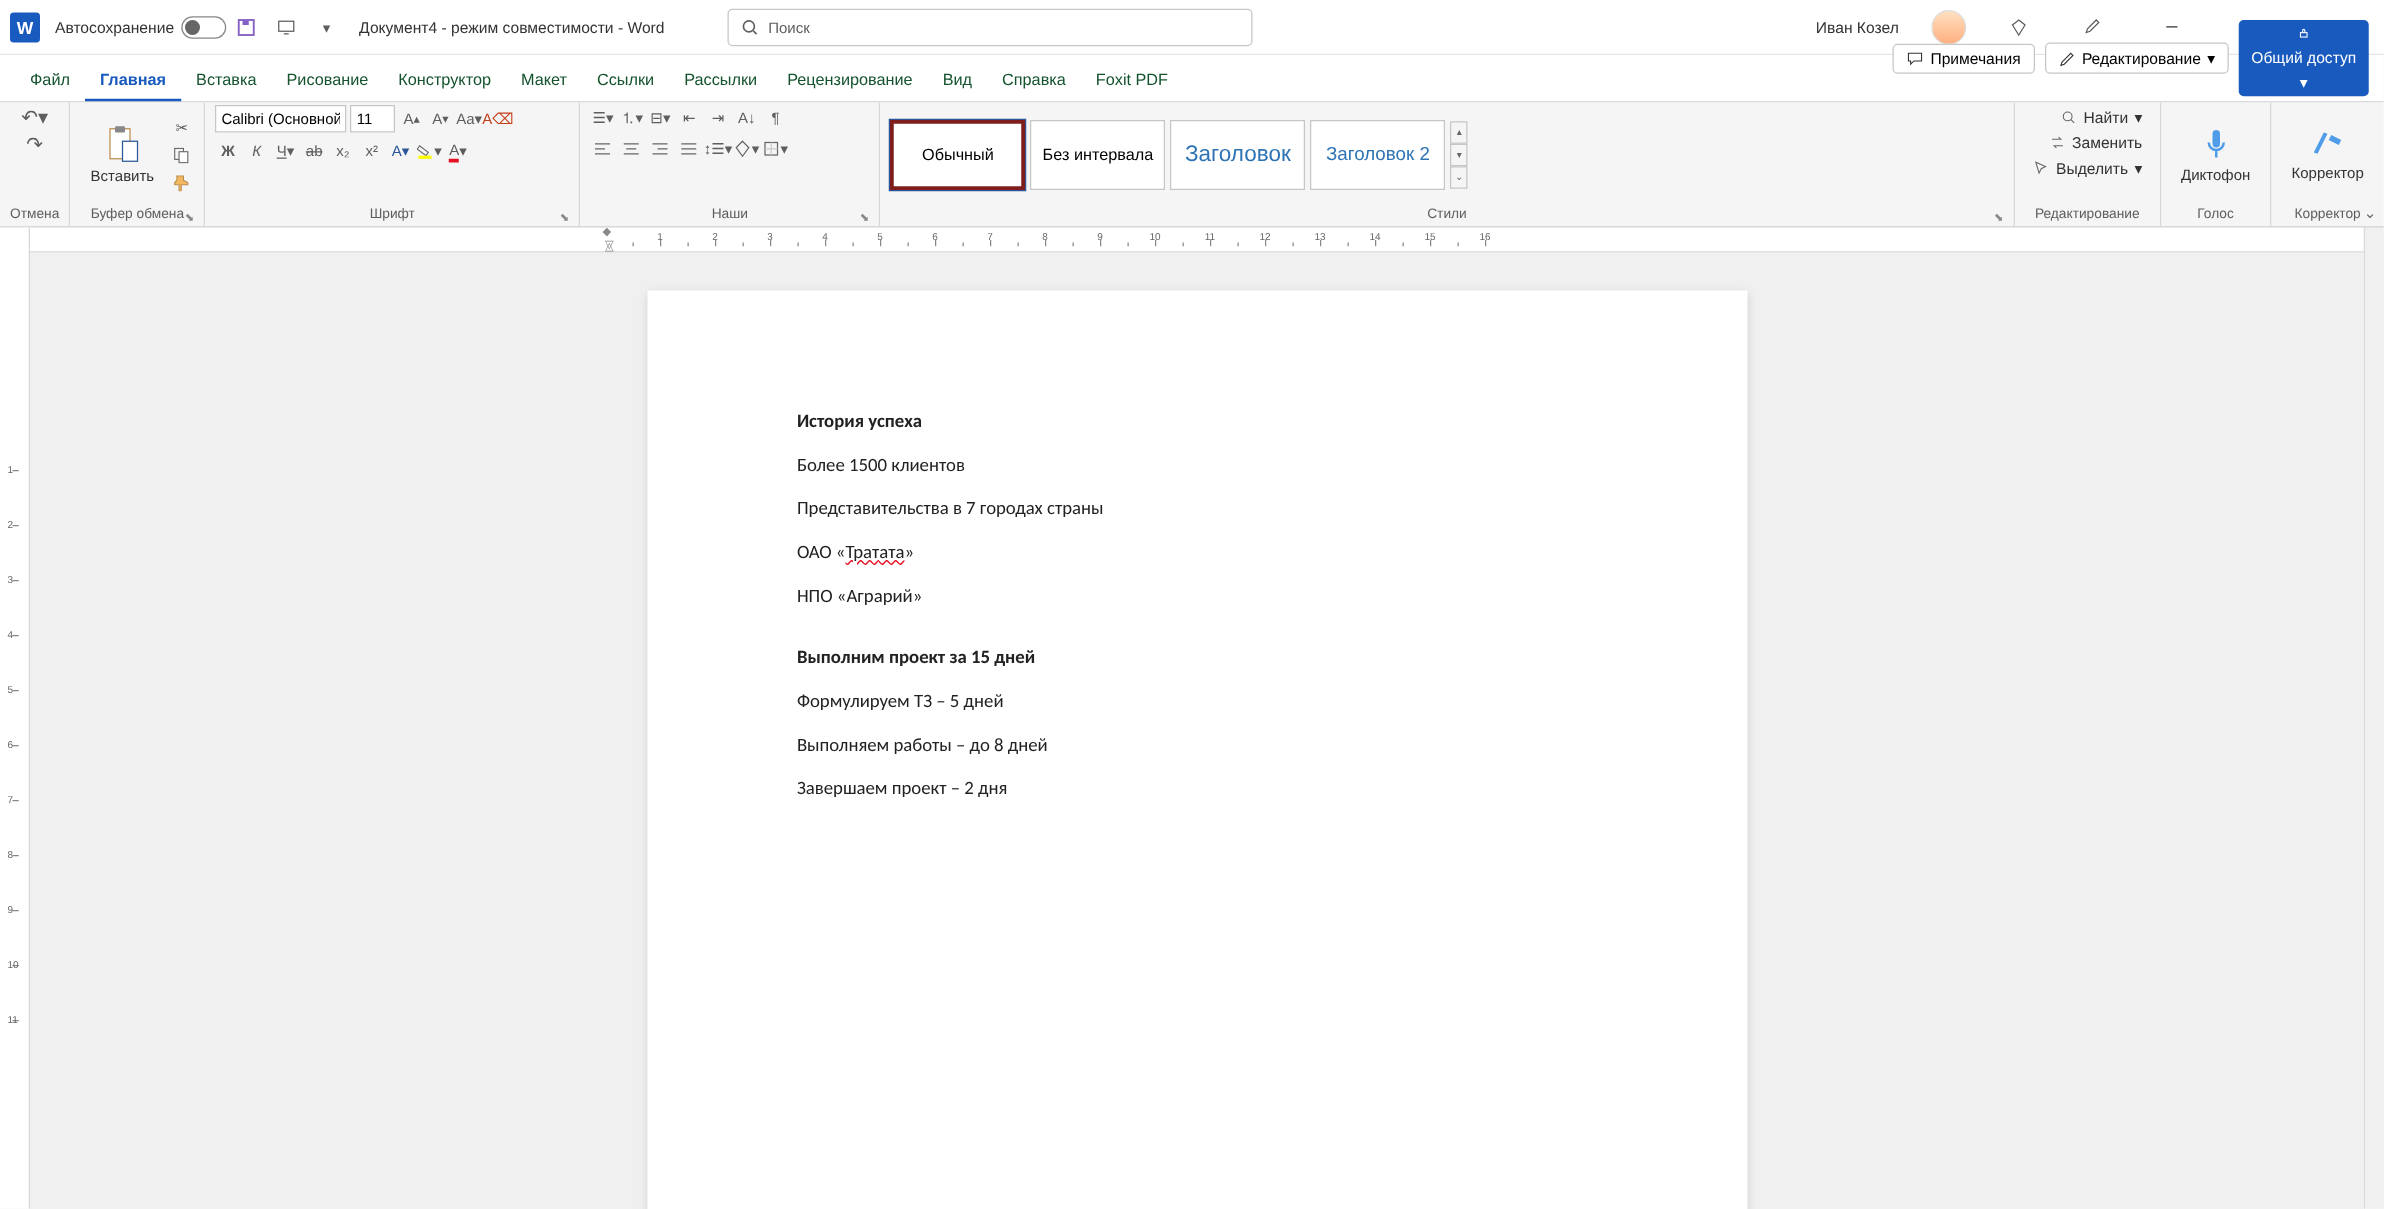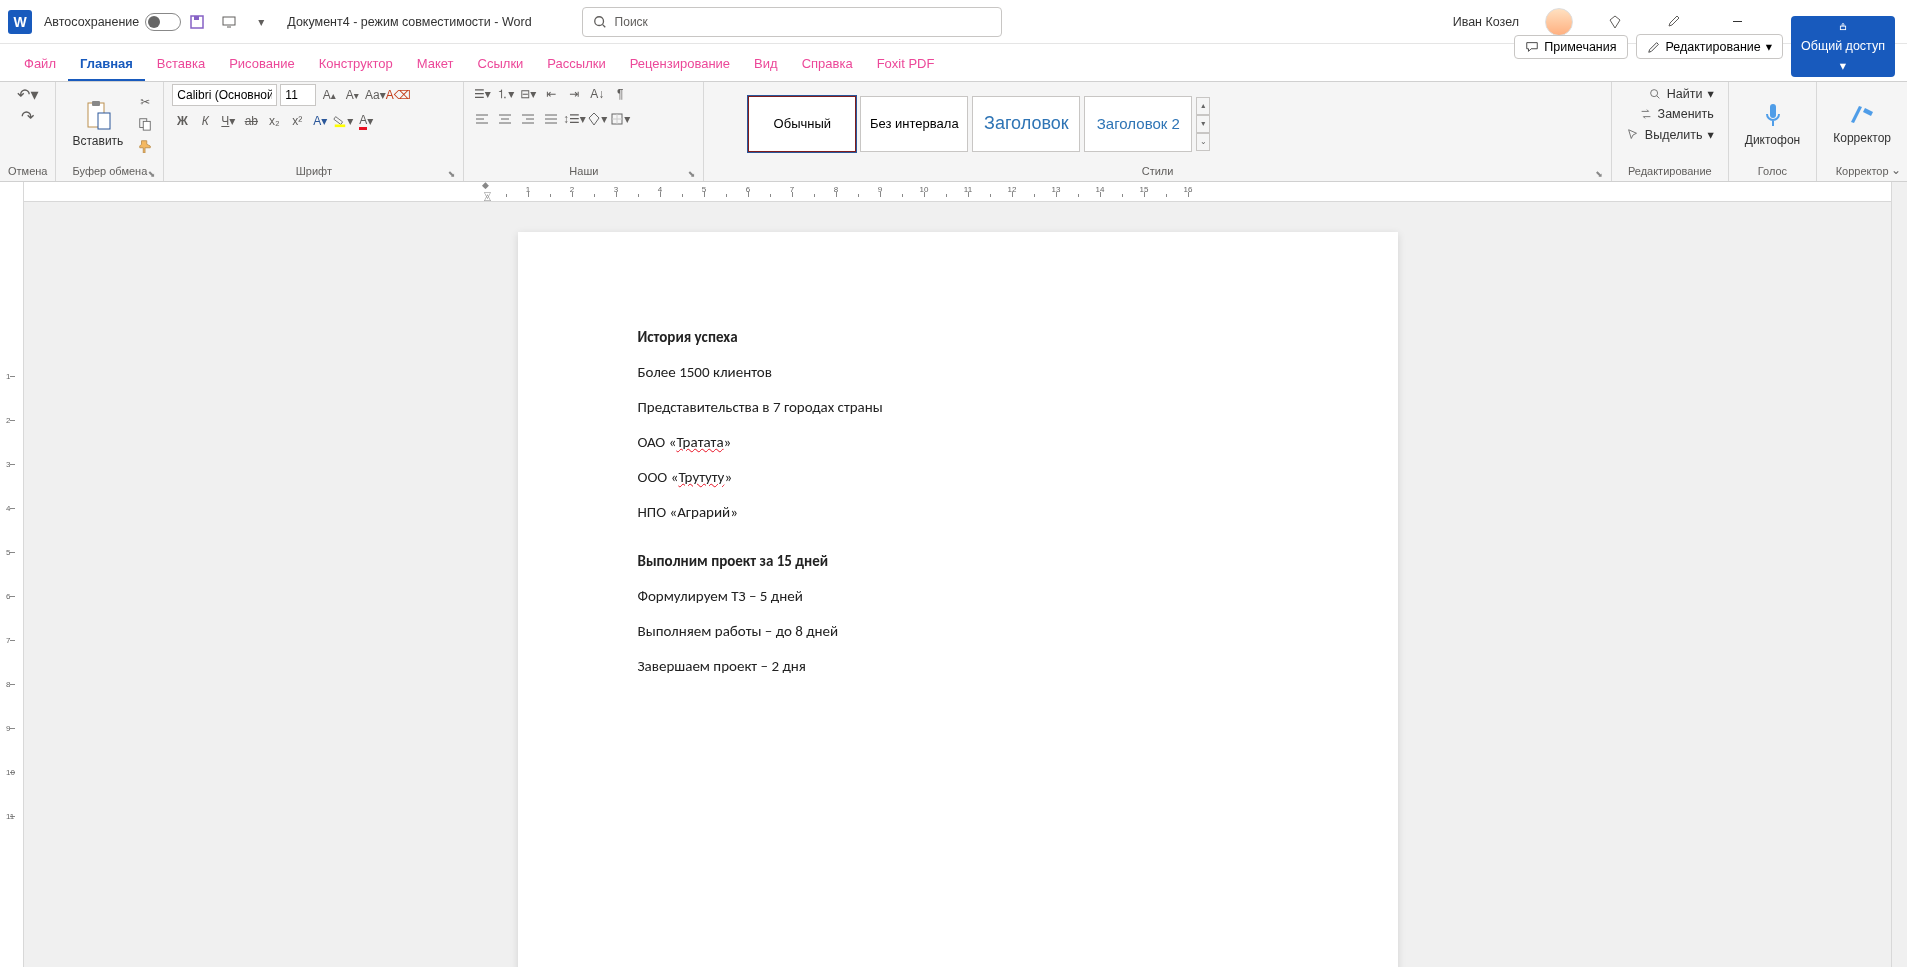--- a/index.html
+++ b/index.html
@@ -15,42 +15,42 @@
 .save-icon { color: #8661c5; }
 .doc-title { margin-left: 10px; font-size: 12.5px; color: #333; }
 .search-box { flex: 0 0 420px; margin-left: 50px; height: 30px; border: 1px solid #c8c6c4; border-radius: 4px; display: flex; align-items: center; padding: 0 10px; color: #605e5c; }
 .titlebar-right { margin-left: auto; display: flex; align-items: center; gap: 26px; }
 .user-name { font-size: 12.5px; color: #333; }
 .avatar { width: 28px; height: 28px; border-radius: 50%; background: linear-gradient(#ffe0c0, #ffb080); border: 1px solid #ddd; }
 .window-btn { width: 44px; height: 32px; display: flex; align-items: center; justify-content: center; color: #333; cursor: pointer; }
 
 
 .tabs-row { height: 38px; display: flex; align-items: flex-end; padding: 0 12px; border-bottom: 1px solid #d0d0d0; }
-.tab { padding: 8px 12px; font-size: 13px; color: #ec4899; cursor: pointer; border-bottom: 2px solid transparent; }
+.tab { padding: 8px 12px; font-size: 13px; color: #14532d; cursor: pointer; border-bottom: 2px solid transparent; }
 .tab.active { border-bottom: 2px solid #185abd; color: #185abd; font-weight: 600; }
 .tabs-right { margin-left: auto; display: flex; align-items: center; gap: 8px; padding-bottom: 4px; }
 .pill-btn { border: 1px solid #c8c6c4; background: #fff; padding: 4px 10px; border-radius: 4px; font-size: 12.5px; display: flex; align-items: center; gap: 5px; cursor: pointer; }
 .share-btn { background: #185abd; color: #fff; border: none; flex-direction: column; }
 
 
 .ribbon { height: 100px; display: flex; border-bottom: 1px solid #d0d0d0; background: #f5f5f5; position: relative; }
 .group { display: flex; flex-direction: column; border-right: 1px solid #d8d8d8; padding: 2px 8px 0 8px; }
 .group-body { flex: 1; display: flex; align-items: center; gap: 4px; }
 .group-label { text-align: center; font-size: 11px; color: #605e5c; padding: 2px 0 4px 0; position: relative; }
 .group-label .launcher { position: absolute; right: 0; bottom: 2px; font-size: 9px; color: #888; cursor: pointer; }
 .vcol { display: flex; flex-direction: column; align-items: center; gap: 2px; }
 .small-btn { width: 20px; height: 20px; display: flex; align-items: center; justify-content: center; color: #605e5c; cursor: pointer; font-size: 12px; }
 .big-btn { display: flex; flex-direction: column; align-items: center; justify-content: center; padding: 4px 8px; cursor: pointer; font-size: 12px; color: #333; gap: 3px; }
 .font-row { display: flex; align-items: center; gap: 3px; }
 .font-select { height: 22px; border: 1px solid #c8c6c4; background: #fff; font-size: 12px; padding: 0 4px; }
 .font-name { width: 105px; }
 .font-size { width: 36px; }
 .style-gallery { display: flex; gap: 4px; align-items: center; }
 .style-item { width: 108px; height: 56px; border: 1px solid #c8c6c4; background: #fff; display: flex; align-items: center; justify-content: center; font-size: 13px; cursor: pointer; }
-.style-item.selected { border: 1px solid #7f1d1d; outline: 1px solid #2b579a; margin-left: 36px; }
+.style-item.selected { border: 3px solid #7f1d1d; outline: 1px solid #2b579a; }
 .style-heading1 { color: #2e74b5; font-size: 18px; }
 .style-heading2 { color: #2e74b5; font-size: 15px; }
 .gallery-scroll { display: flex; flex-direction: column; }
 .gallery-scroll div { width: 14px; height: 18px; border: 1px solid #c8c6c4; font-size: 8px; display: flex; align-items: center; justify-content: center; color: #666; cursor: pointer; }
 .edit-item { display: flex; align-items: center; gap: 5px; font-size: 12.5px; color: #333; padding: 2px 6px; cursor: pointer; }
 .collapse-caret { position: absolute; right: 6px; bottom: 4px; cursor: pointer; color: #666; }
 
 
 .workspace { display: flex; height: calc(967px - 44px - 38px - 100px); background: #f0f0f0; }
 .vruler { width: 24px; background: #fff; border-right: 1px solid #d8d8d8; position: relative; }
@@ -446,21 +446,20 @@
           <div style="position: absolute; left: 460px; top: 8px; font-size: 9px; color: rgb(136, 136, 136);">▽</div>
           <div style="position: absolute; left: 460px; top: 10px; font-size: 9px; color: rgb(136, 136, 136);">△</div>
         </div>
     </div>
     <div class="page-scroll">
       <div class="page" id="page">
           <p class="bold">История успеха</p>
           <p>Более 1500 клиентов</p>
           <p>Представительства в 7 городах страны</p>
           <p>ОАО «<span class="squiggle">Тратата</span>»</p>
-          <p>ООО «<span class="squiggle">Трутуту</span>»</p>
           <p>НПО «Аграрий»</p>
           <p class="bold gap">Выполним проект за 15 дней</p>
           <p>Формулируем ТЗ – 5 дней</p>
           <p>Выполняем работы – до 8 дней</p>
           <p>Завершаем проект – 2 дня</p>
         </div>
     </div>
   </div>
   <div class="scrollbar-v"></div>
 </div>

